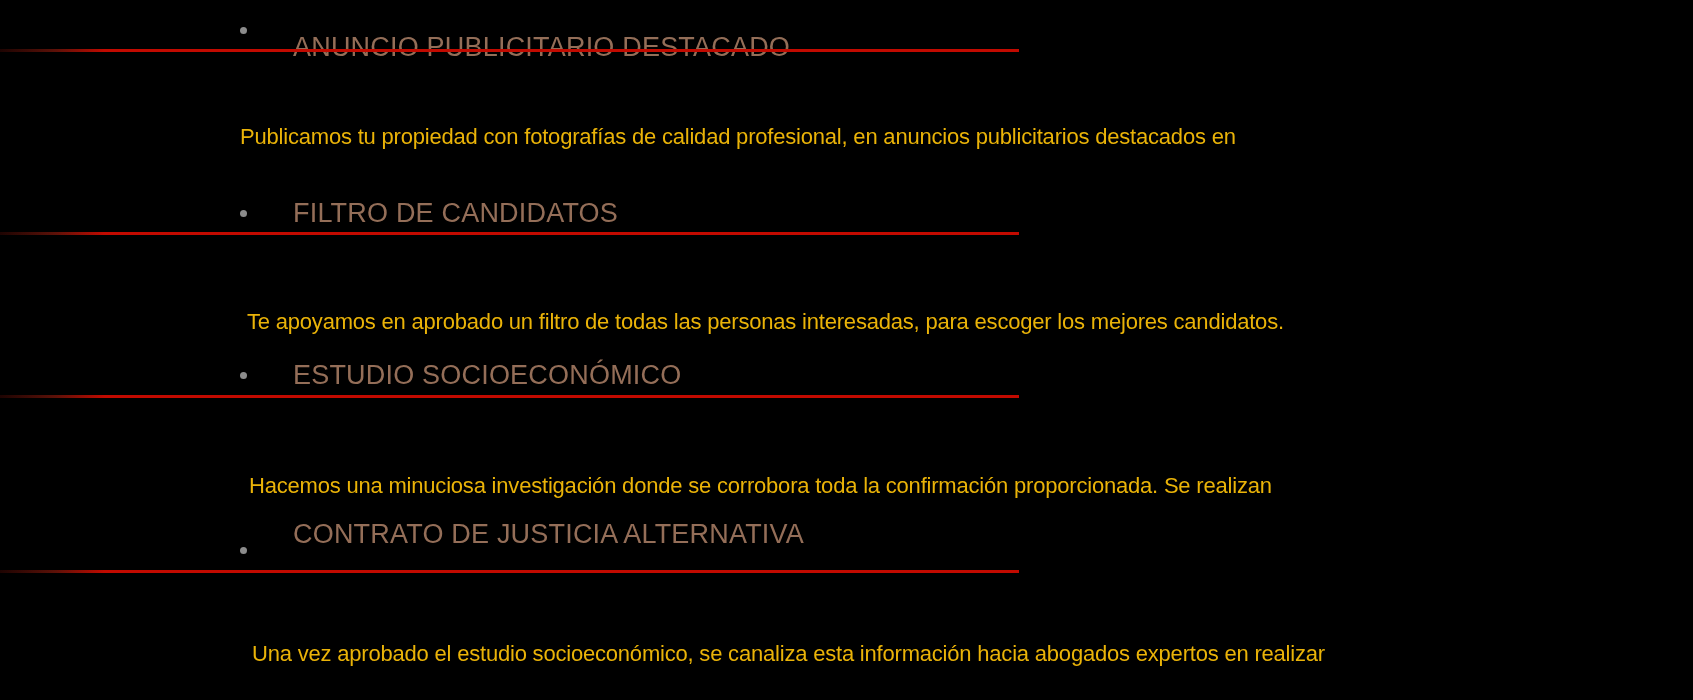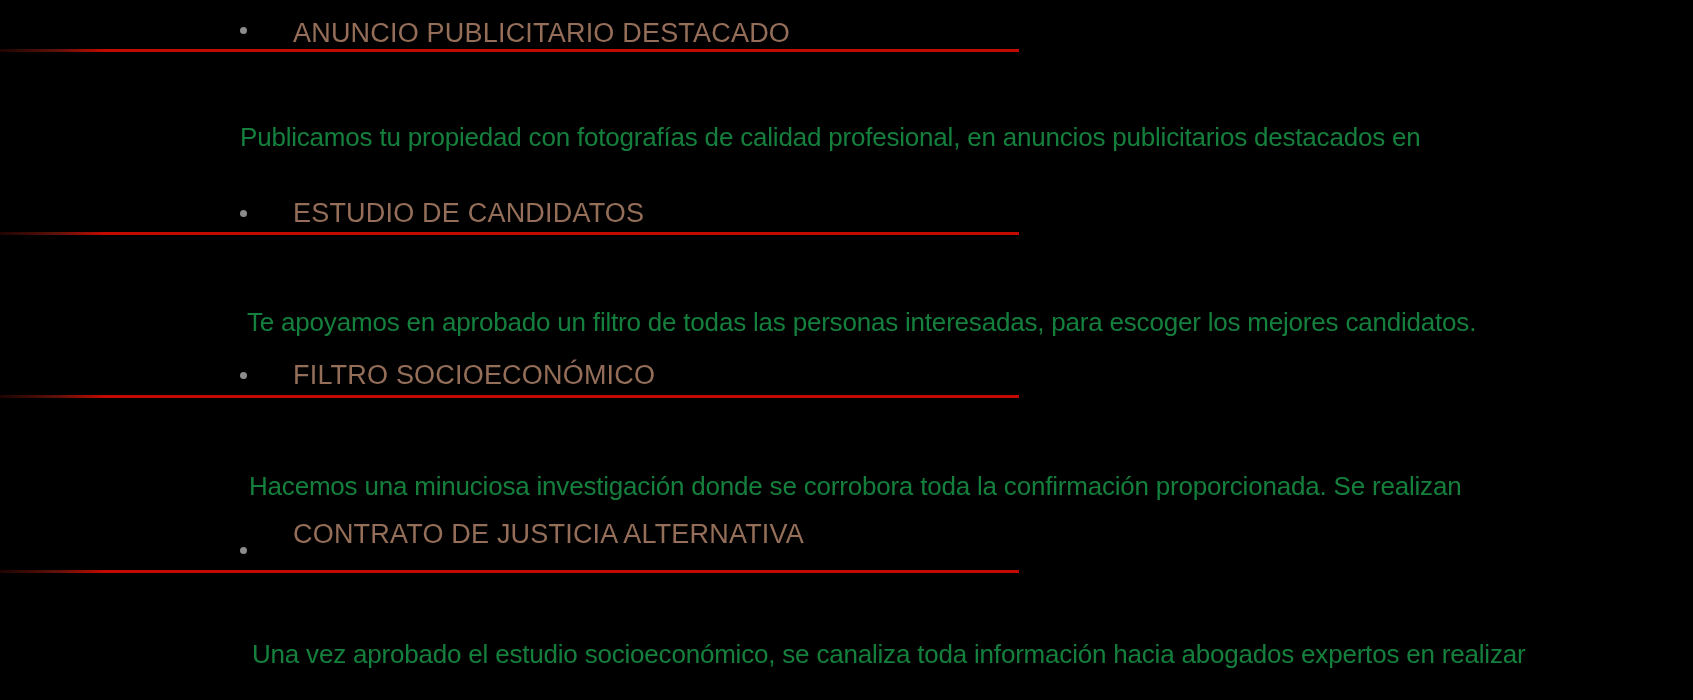--- a/index.html
+++ b/index.html
@@ -35,64 +35,64 @@
   }
   .rule {
     position: absolute;
     left: 0;
     width: 1019px;
     height: 3px;
     background: linear-gradient(90deg, #1e0402 0px, #5c1108 55px, #c20a00 105px, #c20a00 100%);
   }
   .body-text {
     position: absolute;
-    font-size: 26px;
+    font-size: 22px;
     line-height: 30px;
-    color: #15803d;
+    color: #eab308;
     letter-spacing: -0.2px;
     white-space: pre;
   }
   .body-line { height: 30px; }
 </style>
 </head>
 <body>
 
 <div class="canvas">
 
   <div class="section">
     <span class="bullet" style="top:27px"></span>
-    <div class="heading" style="top:18px">ANUNCIO PUBLICITARIO DESTACADO</div>
+    <div class="heading" style="top:32px">ANUNCIO PUBLICITARIO DESTACADO</div>
     <div class="rule" style="top:49px"></div>
     <div class="body-text" style="top:62px; left:240px">
       <div class="body-line">Publicamos tu propiedad con fotografías de calidad profesional, en anuncios publicitarios destacados en</div>
     </div>
   </div>
 
   <div class="section">
     <span class="bullet" style="top:210px"></span>
-    <div class="heading" style="top:198px">ESTUDIO DE CANDIDATOS</div>
+    <div class="heading" style="top:198px">FILTRO DE CANDIDATOS</div>
     <div class="rule" style="top:232px"></div>
     <div class="body-text" style="top:247px; left:247px">
       <div class="body-line">Te apoyamos en aprobado un filtro de todas las personas interesadas, para escoger los mejores candidatos.</div>
     </div>
   </div>
 
   <div class="section">
     <span class="bullet" style="top:372px"></span>
-    <div class="heading" style="top:360px">FILTRO SOCIOECONÓMICO</div>
+    <div class="heading" style="top:360px">ESTUDIO SOCIOECONÓMICO</div>
     <div class="rule" style="top:395px"></div>
     <div class="body-text" style="top:411px; left:249px">
       <div class="body-line">Hacemos una minuciosa investigación donde se corrobora toda la confirmación proporcionada. Se realizan</div>
     </div>
   </div>
 
   <div class="section">
     <span class="bullet" style="top:547px"></span>
     <div class="heading" style="top:519px">CONTRATO DE JUSTICIA ALTERNATIVA</div>
     <div class="rule" style="top:570px"></div>
     <div class="body-text" style="top:579px; left:252px">
-      <div class="body-line">Una vez aprobado el estudio socioeconómico, se canaliza toda información hacia abogados expertos en realizar</div>
+      <div class="body-line">Una vez aprobado el estudio socioeconómico, se canaliza esta información hacia abogados expertos en realizar</div>
       
       
     </div>
   </div>
 
 </div>
 
 </body></html>

